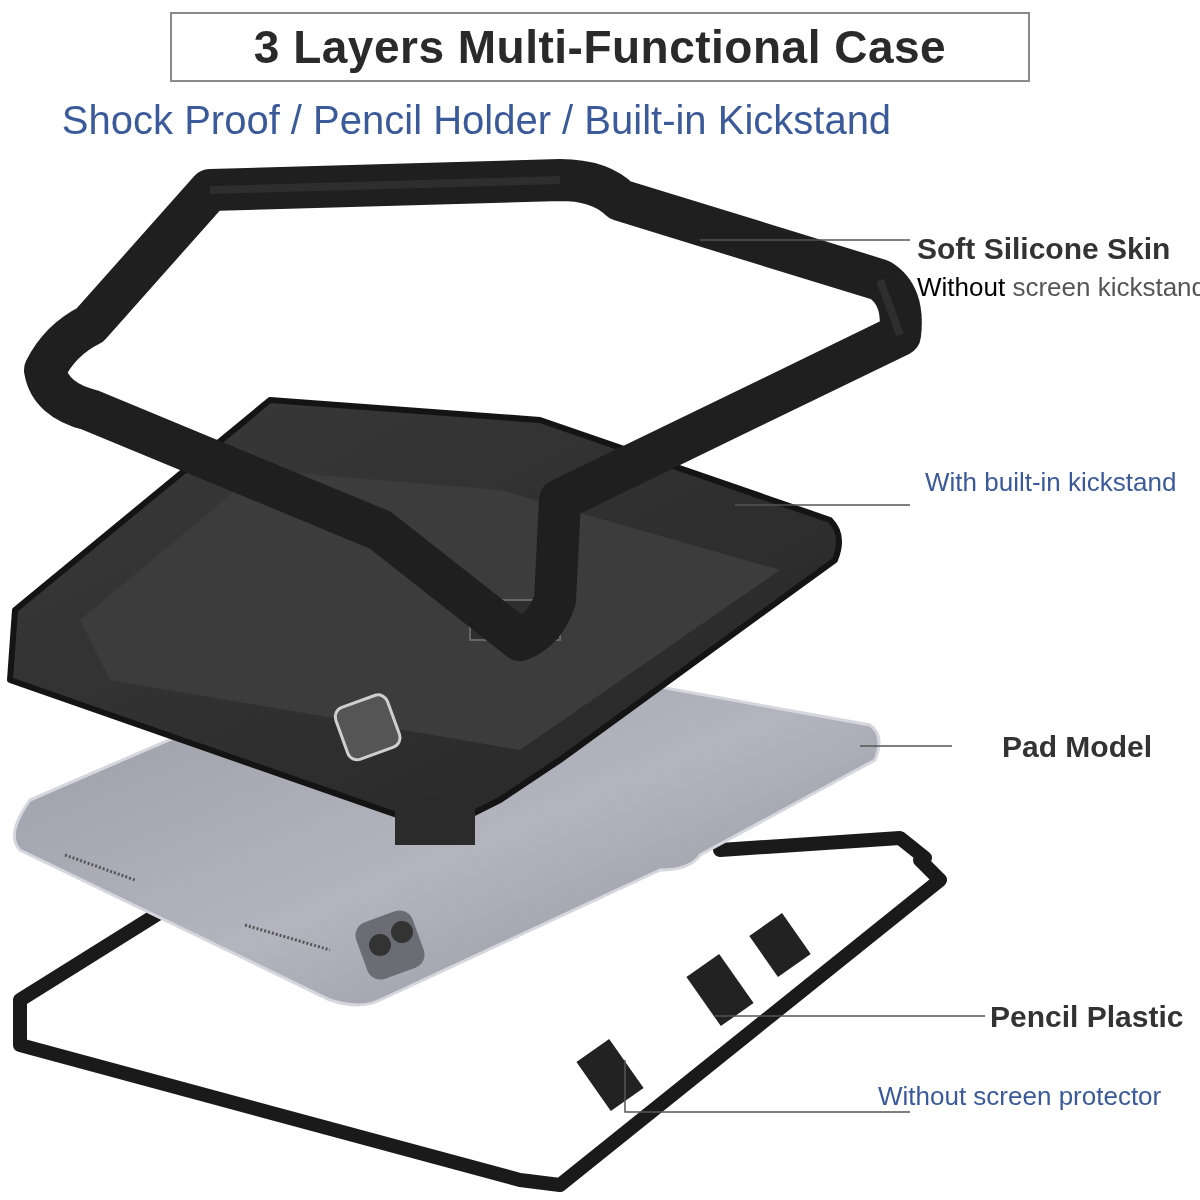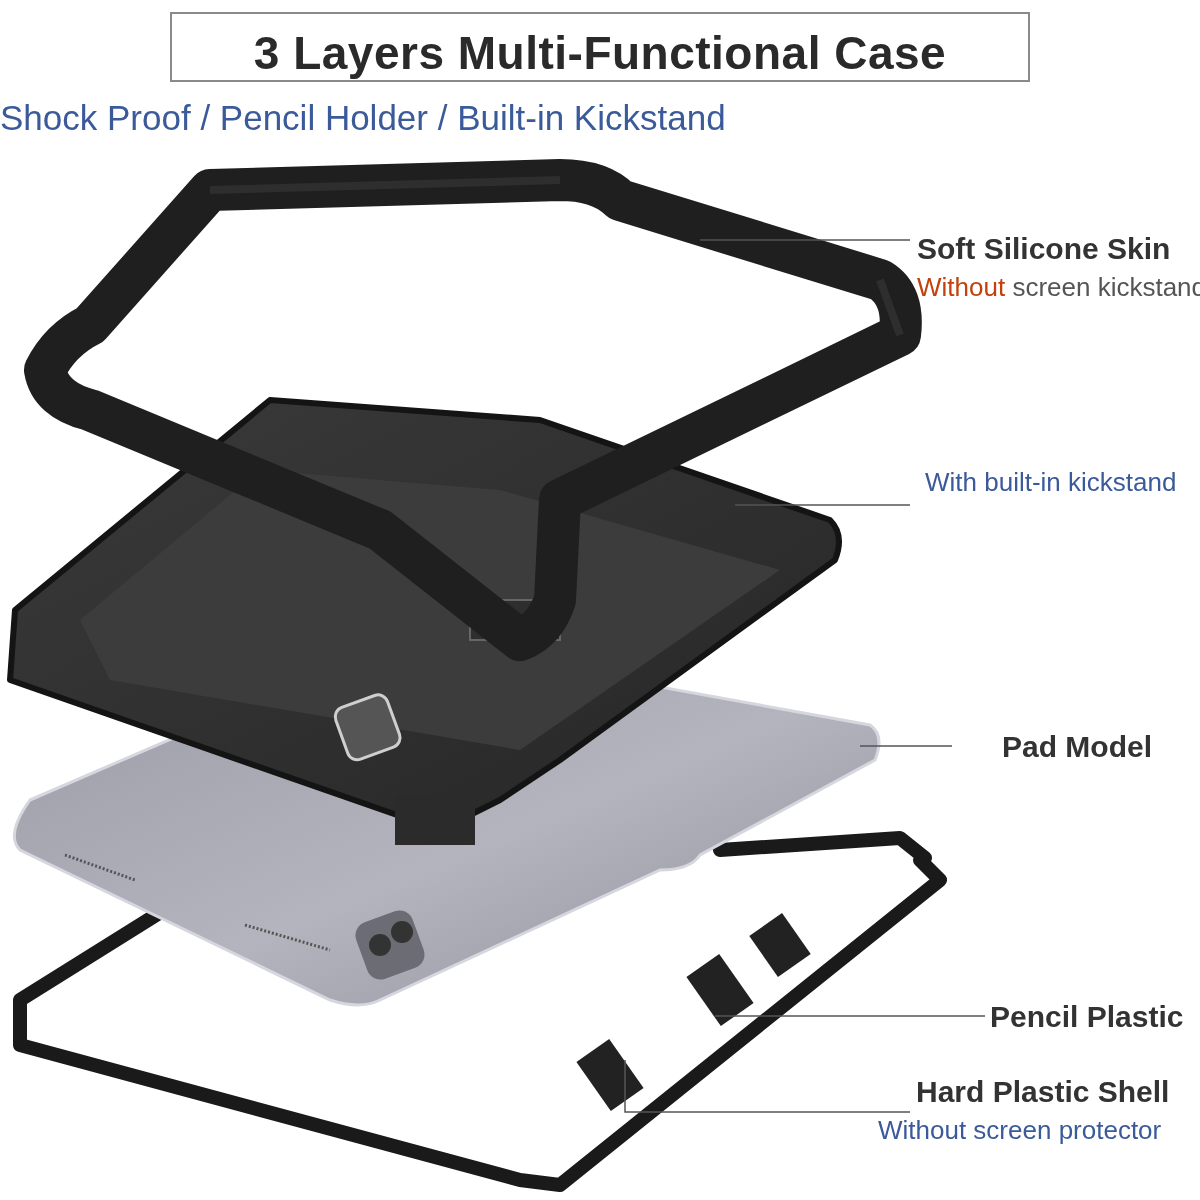--- a/index.html
+++ b/index.html
@@ -1,24 +1,24 @@
 <!DOCTYPE html>
 <html><head>
 <meta charset="utf-8">
 <style>
   html,body{margin:0;padding:0;background:#ffffff;}
   body{width:1200px;height:1200px;position:relative;overflow:hidden;font-family:"Liberation Sans",sans-serif;}
-  .title-box{position:absolute;left:170px;top:12px;width:860px;height:70px;border:2px solid #8a8a8a;box-sizing:border-box;display:flex;align-items:flex-end;justify-content:center;background:#fff;}
+  .title-box{position:absolute;left:170px;top:12px;width:860px;height:70px;border:2px solid #8a8a8a;box-sizing:border-box;display:flex;align-items:center;justify-content:center;background:#fff;}
   .title-box span{font-size:46px;font-weight:bold;color:#2a2a2a;letter-spacing:0.5px;}
-  .subtitle{position:absolute;left:0;width:953px;top:98px;font-size:35px;color:#3b5a9a;}
+  .subtitle{position:absolute;left:0;width:953px;top:98px;text-align:center;font-size:40px;color:#3b5a9a;}
   .art{position:absolute;left:0;top:0;width:1200px;height:1200px;}
   .callout{position:absolute;white-space:nowrap;}
   .callout .head{font-size:30px;font-weight:bold;color:#333;}
   .callout .sub{font-size:26px;color:#555;}
-  .sub .red{color:#c2410c;}
+  .sub .red{color:#000000;}
   .sub.blue{color:#3b5a9a;}
 </style>
 </head>
 <body>
 
 <svg class="art" viewBox="0 0 1200 1200" xmlns="http://www.w3.org/2000/svg">
   <defs>
     <linearGradient id="tab" x1="0" y1="0" x2="1" y2="1">
       <stop offset="0" stop-color="#9a9aa6"></stop>
       <stop offset="0.55" stop-color="#b4b4be"></stop>
@@ -86,15 +86,14 @@
 
 <div class="callout" style="left:958px;top:730px;margin-left:44px;">
   <div class="head">Pad Model</div>
 </div>
 
 <div class="callout" style="left:990px;top:1000px;">
   <div class="head">Pencil Plastic</div>
 </div>
 
 <div class="callout" style="left:916px;top:1075px;">
-  <div class="head">Hard Plastic Shell</div>
   <div class="sub blue" style="margin-top:6px;margin-left:-38px;">Without screen protector</div>
 </div>
 
 </body></html>

